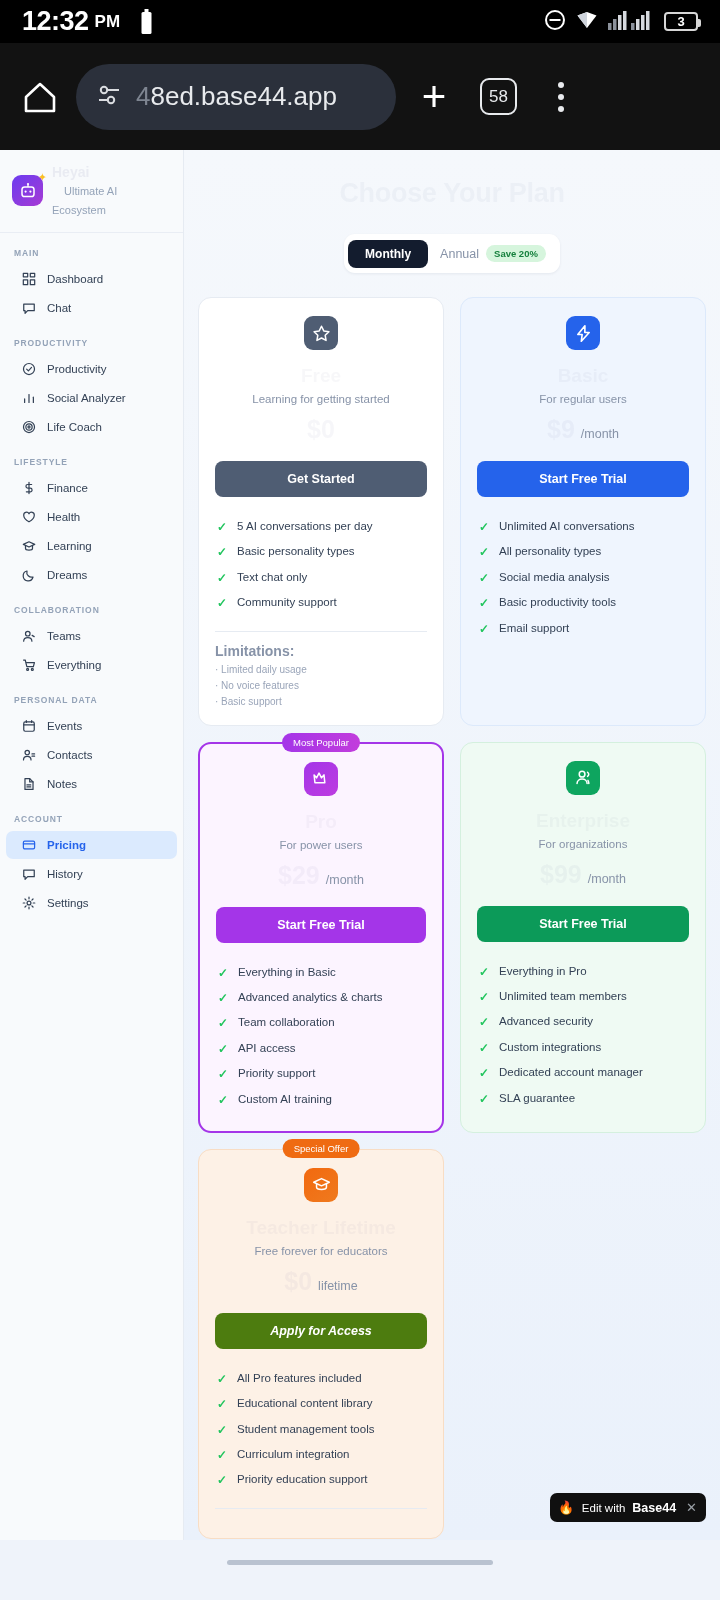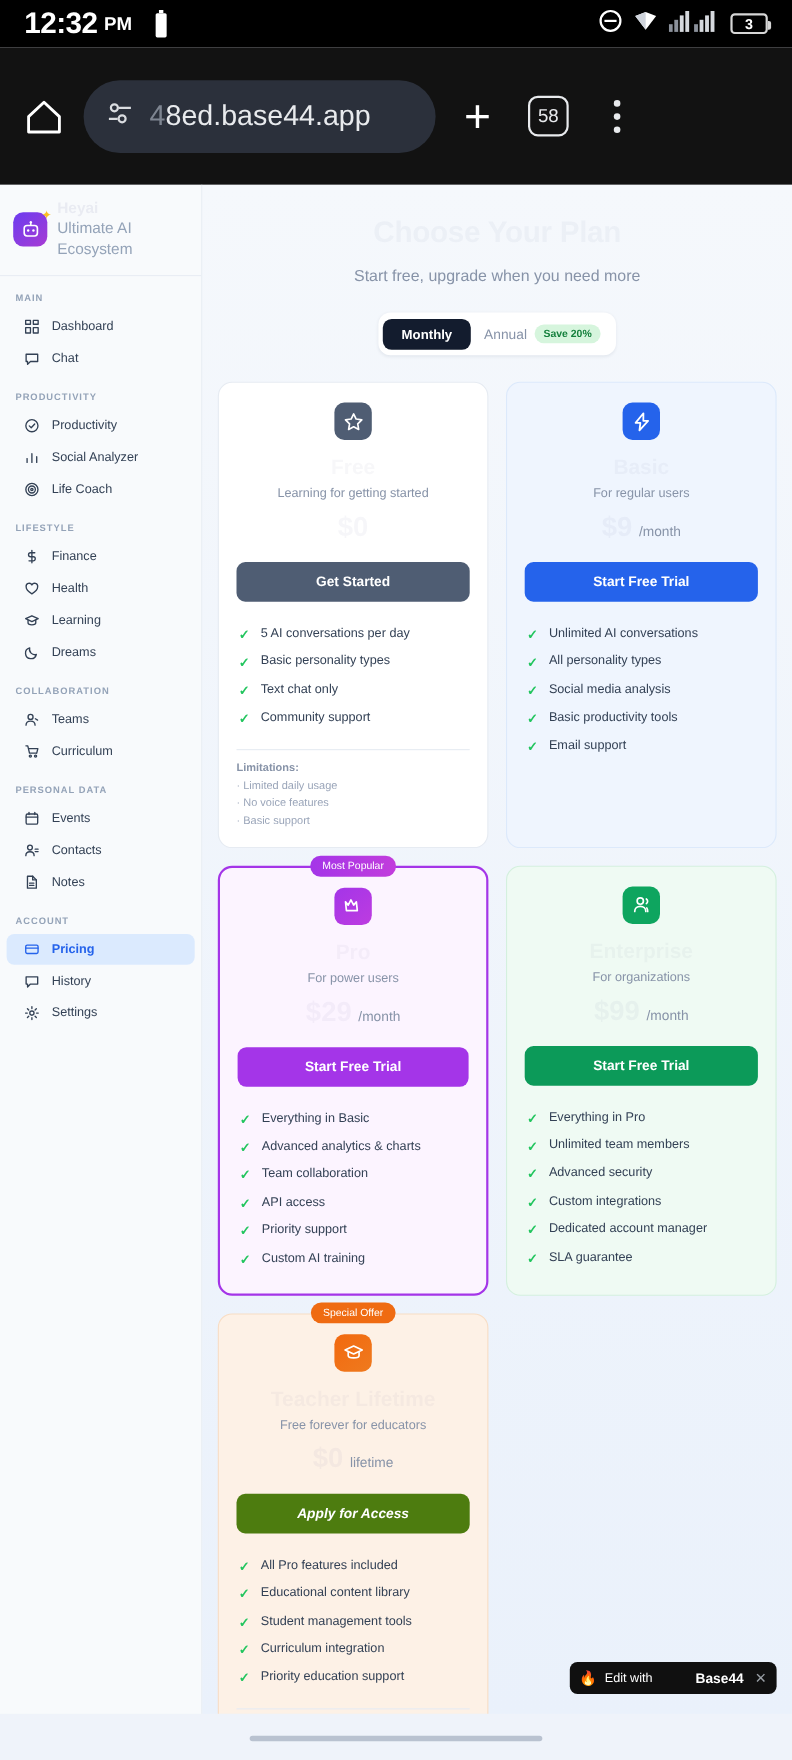--- a/index.html
+++ b/index.html
@@ -22,21 +22,21 @@
     border: 2px solid #d6d6d6; border-radius: 4px; width: 34px; height: 19px;
     font-size: 13px; display: flex; align-items: center; justify-content: center;
     color: #fff; position: relative; font-weight: 600;
   }
   .sb-batbox::after {
     content: ""; position: absolute; right: -5px; top: 5px;
     width: 3px; height: 8px; background: #d6d6d6; border-radius: 0 2px 2px 0;
   }
   
   .browserbar {
-    height: 125px; background: #121212; display: flex; align-items: center;
+    height: 107px; background: #121212; display: flex; align-items: center;
     padding: 0 18px; gap: 14px;
   }
   .bb-home { width: 44px; height: 44px; display:flex; align-items:center; justify-content:center; }
   .urlpill {
     flex: 0 0 auto; width: 320px; height: 66px; background: #2b303b;
     border-radius: 33px; display: flex; align-items: center; padding: 0 20px; gap: 14px;
   }
   .urltext {
     color: #e8eaed; font-size: 26px; white-space: nowrap; overflow: hidden;
   }
@@ -61,21 +61,21 @@
   .sb-head { padding: 13px 12px 14px 12px; display: flex; align-items: center; gap: 9px;
              border-bottom: 1px solid #e9edf4; }
   .logo-sq {
     width: 31px; height: 31px; border-radius: 9px; flex: 0 0 31px;
     background: linear-gradient(140deg, #6d3bf0 0%, #8b3ce0 55%, #a83ad4 100%);
     display: flex; align-items: center; justify-content: center; position: relative;
   }
   .logo-sq .spark { position: absolute; top: -4px; right: -4px; font-size: 11px; color: #fbbf24; }
   .brandbox { line-height: 1.15; }
   .brandname { font-size: 14px; font-weight: 700; color: rgba(110,110,160,0.10); }
-  .brandsub { font-size: 14px; color: #94a3b8; }
+  .brandsub { font-size: 11px; color: #94a3b8; margin-left: 12px; }
   .sb-section { font-size: 8.5px; font-weight: 700; letter-spacing: 0.9px;
                 color: #94a3b8; padding: 15px 0 6px 14px; }
   .sb-item { display: flex; align-items: center; gap: 11px; padding: 7px 10px 7px 16px;
              font-size: 11.5px; color: #334155; border-radius: 7px; margin: 1px 6px; }
   .sb-item.active { background: #dbeafe; color: #2563eb; font-weight: 600; }
   .sb-ic { width: 14px; height: 14px; flex: 0 0 14px; display:flex; align-items:center; justify-content:center; }
 
   
   .main {
     flex: 1; background: linear-gradient(180deg, #f5f8fc 0%, #eaf1fb 100%);
@@ -135,32 +135,32 @@
   .cta-free { background: #4f5d73; }
   .cta-basic { background: #2563eb; }
   .cta-pro { background: #a435e8; }
   .cta-ent { background: #0c9a59; }
   .cta-teach { background: #4d7c0f; font-style: italic; }
   .feats { margin-top: 18px; }
   .feat { display: flex; align-items: flex-start; gap: 8px; font-size: 11.5px;
           color: #334155; padding: 5px 0 6px 2px; }
   .chk { color: #22c55e; font-size: 12px; line-height: 1.2; flex: 0 0 12px; font-weight: 700; }
   .divider { height: 1px; background: #e6ebf2; margin: 14px 0 11px 0; }
-  .limit-title { font-size: 10px; color: #8793a8; font-weight: 700; }
+  .limit-title { font-size: 14px; color: #8793a8; font-weight: 700; }
   .limit-item { font-size: 10px; color: #9aa5b9; padding-top: 5px; }
 
   
   .b44 {
     position: absolute; right: 14px; bottom: 18px; background: #101010;
     border-radius: 7px; height: 29px; display: flex; align-items: center;
     padding: 0 9px; gap: 7px;
   }
   .b44 .fire { font-size: 13px; }
   .b44 .txt { color: #fff; font-size: 11.5px; }
-  .b44 .brand { color: #fff; font-size: 12.5px; font-weight: 700; margin-left: 32px; }
+  .b44 .brand { color: #fff; font-size: 12.5px; font-weight: 700; }
   .b44 .x { color: #9aa0a6; font-size: 13px; margin-left: 3px; }
 
   
   .navbar { height: 45px; background: #eff3fa; display: flex; align-items: center; justify-content: center; }
   .navpill { width: 266px; height: 5px; background: #b9c2d0; border-radius: 3px; }
 </style>
 </head>
 <body>
 
 <div class="statusbar">
@@ -347,21 +347,21 @@
         </div>
         <div class="sb-item">
           <span class="sb-ic">
             <svg width="14" height="14" viewBox="0 0 16 16" fill="none" stroke="currentColor" stroke-width="1.4" stroke-linecap="round" stroke-linejoin="round">
               <path d="M1.8 2.3h1.9l1.8 7.6h7.1"></path>
               <path d="M5.2 5.2h9l-1.2 4.7"></path>
               <circle cx="6.4" cy="13" r="1.1"></circle>
               <circle cx="11.8" cy="13" r="1.1"></circle>
             </svg>
           </span>
-          <span>Curriculum</span>
+          <span>Everything</span>
         </div>
         <div class="sb-section">PERSONAL DATA</div>
         <div class="sb-item">
           <span class="sb-ic">
             <svg width="14" height="14" viewBox="0 0 16 16" fill="none" stroke="currentColor" stroke-width="1.4" stroke-linecap="round" stroke-linejoin="round">
               <rect x="2" y="3.4" width="12" height="10.6" rx="1.6"></rect>
               <line x1="5" y1="1.8" x2="5" y2="4"></line>
               <line x1="11" y1="1.8" x2="11" y2="4"></line>
               <line x1="2" y1="6.6" x2="14" y2="6.6"></line>
             </svg>
@@ -416,21 +416,20 @@
             </svg>
           </span>
           <span>Settings</span>
         </div>
       </nav>
   </aside>
 
   <main class="main">
     <div class="hero">
       <h1>Choose Your Plan</h1>
-      <p>Start free, upgrade when you need more</p>
     </div>
 
     <div class="toggle-wrap">
       <div class="toggle">
         <span class="tg-btn on">Monthly</span>
         <span class="tg-annual">
           <span class="lbl">Annual</span>
           <span class="savebadge">Save 20%</span>
         </span>
       </div>

